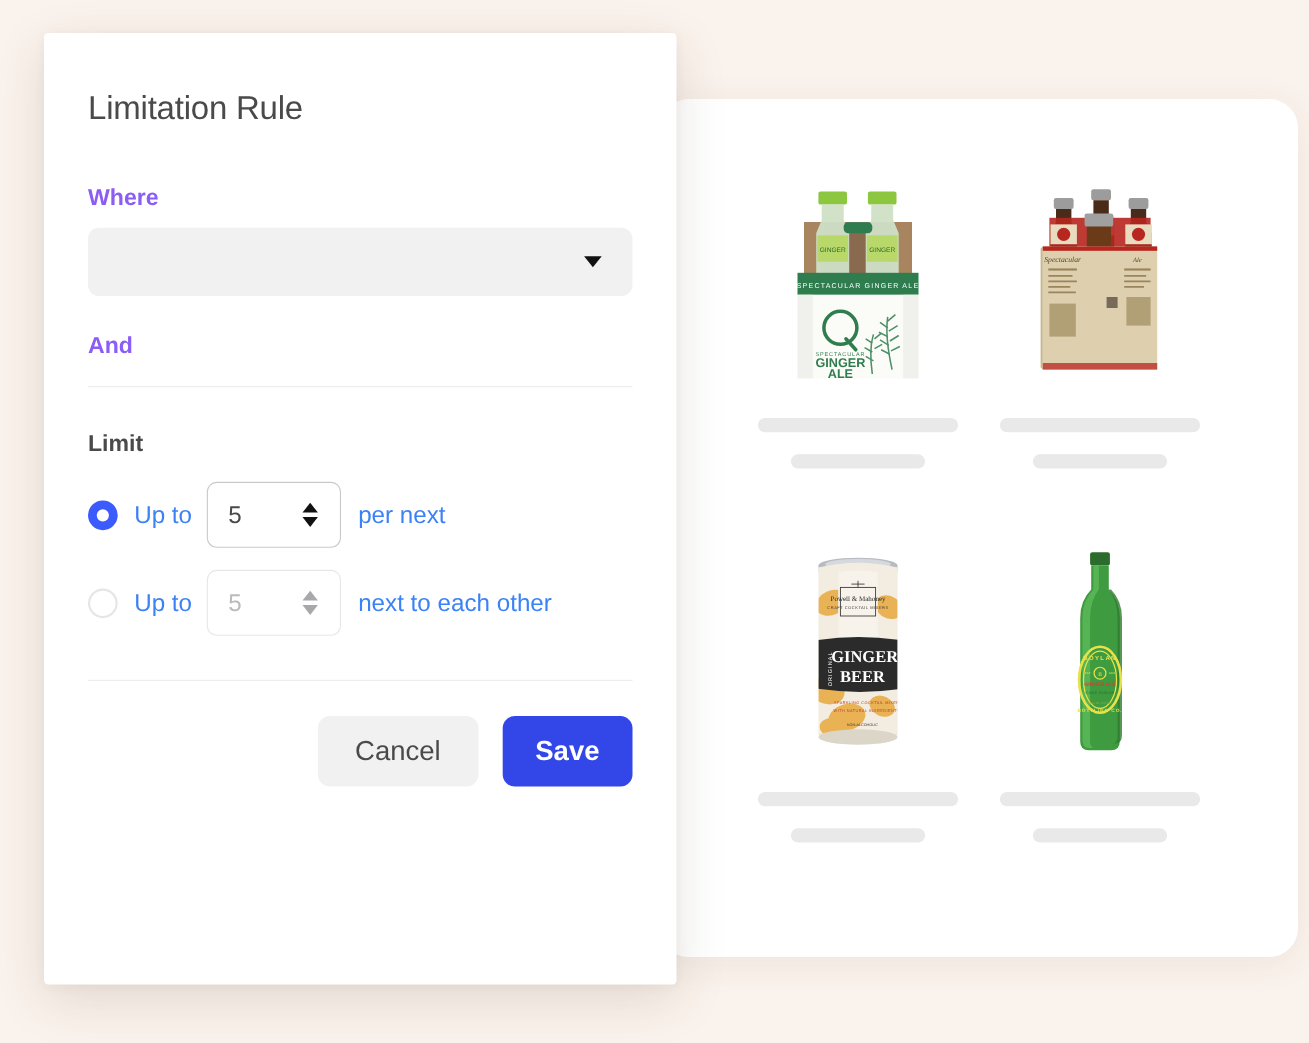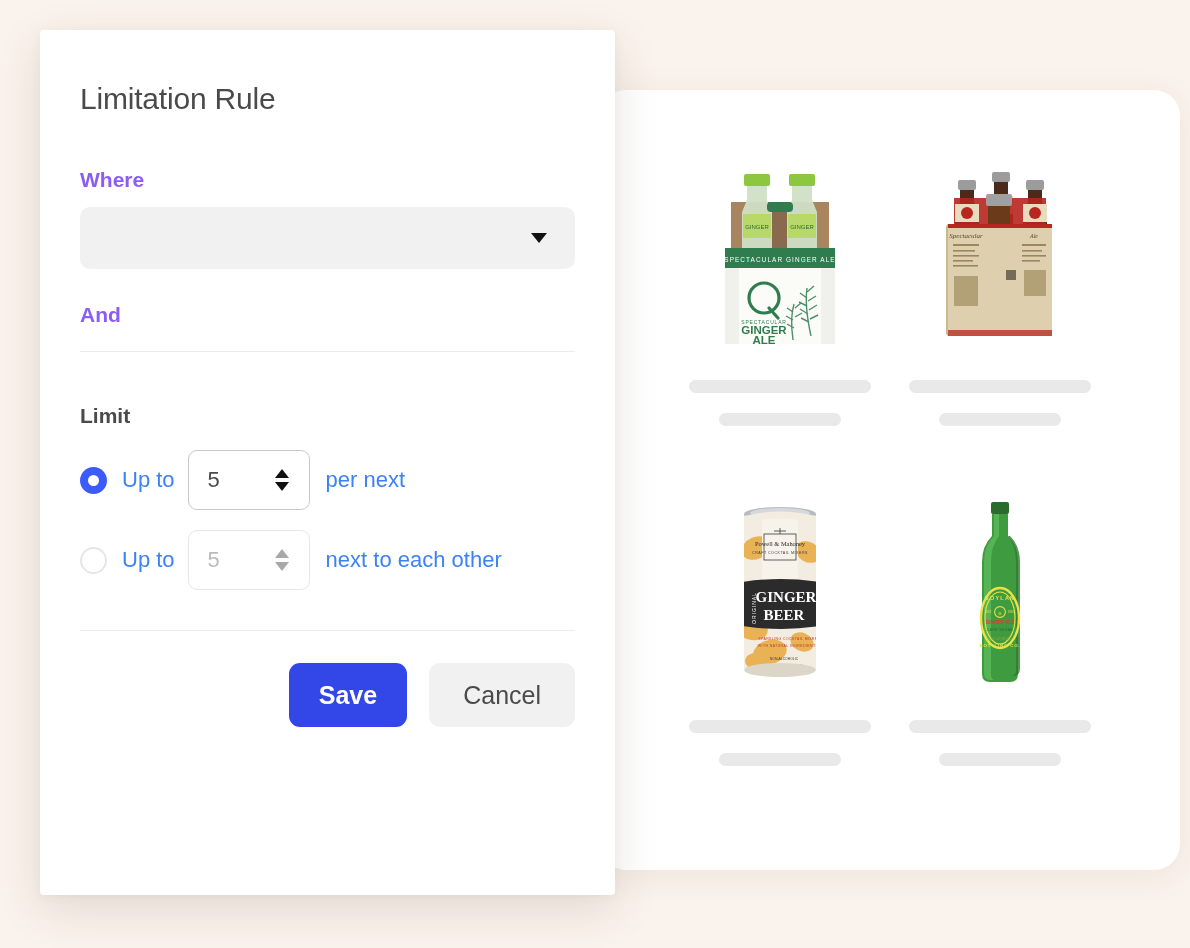--- a/index.html
+++ b/index.html
@@ -130,21 +130,21 @@
   .divider {
     height: 1px;
     background: #ececed;
     margin: 24px 0 0 0;
   }
 
   .limit-label {
     font-size: 21px;
     font-weight: 700;
     color: #4a4a4a;
-    margin-top: 52px;
+    margin-top: 40px;
     margin-bottom: 22px;
   }
 
   .limit-row {
     display: flex;
     align-items: center;
     margin-bottom: 20px;
   }
 
   .radio {
@@ -498,17 +498,17 @@
         <span class="spin-up"></span>
         <span class="spin-down"></span>
       </span>
     </span>
     <span class="limit-text post">next to each other</span>
   </div>
 
   <div class="divider-bottom"></div>
 
   <div class="actions">
+    <button class="btn btn-cancel">Cancel</button>
     <button class="btn btn-save">Save</button>
-    <button class="btn btn-cancel">Cancel</button>
   </div>
 
 </div>
 
 </body></html>

